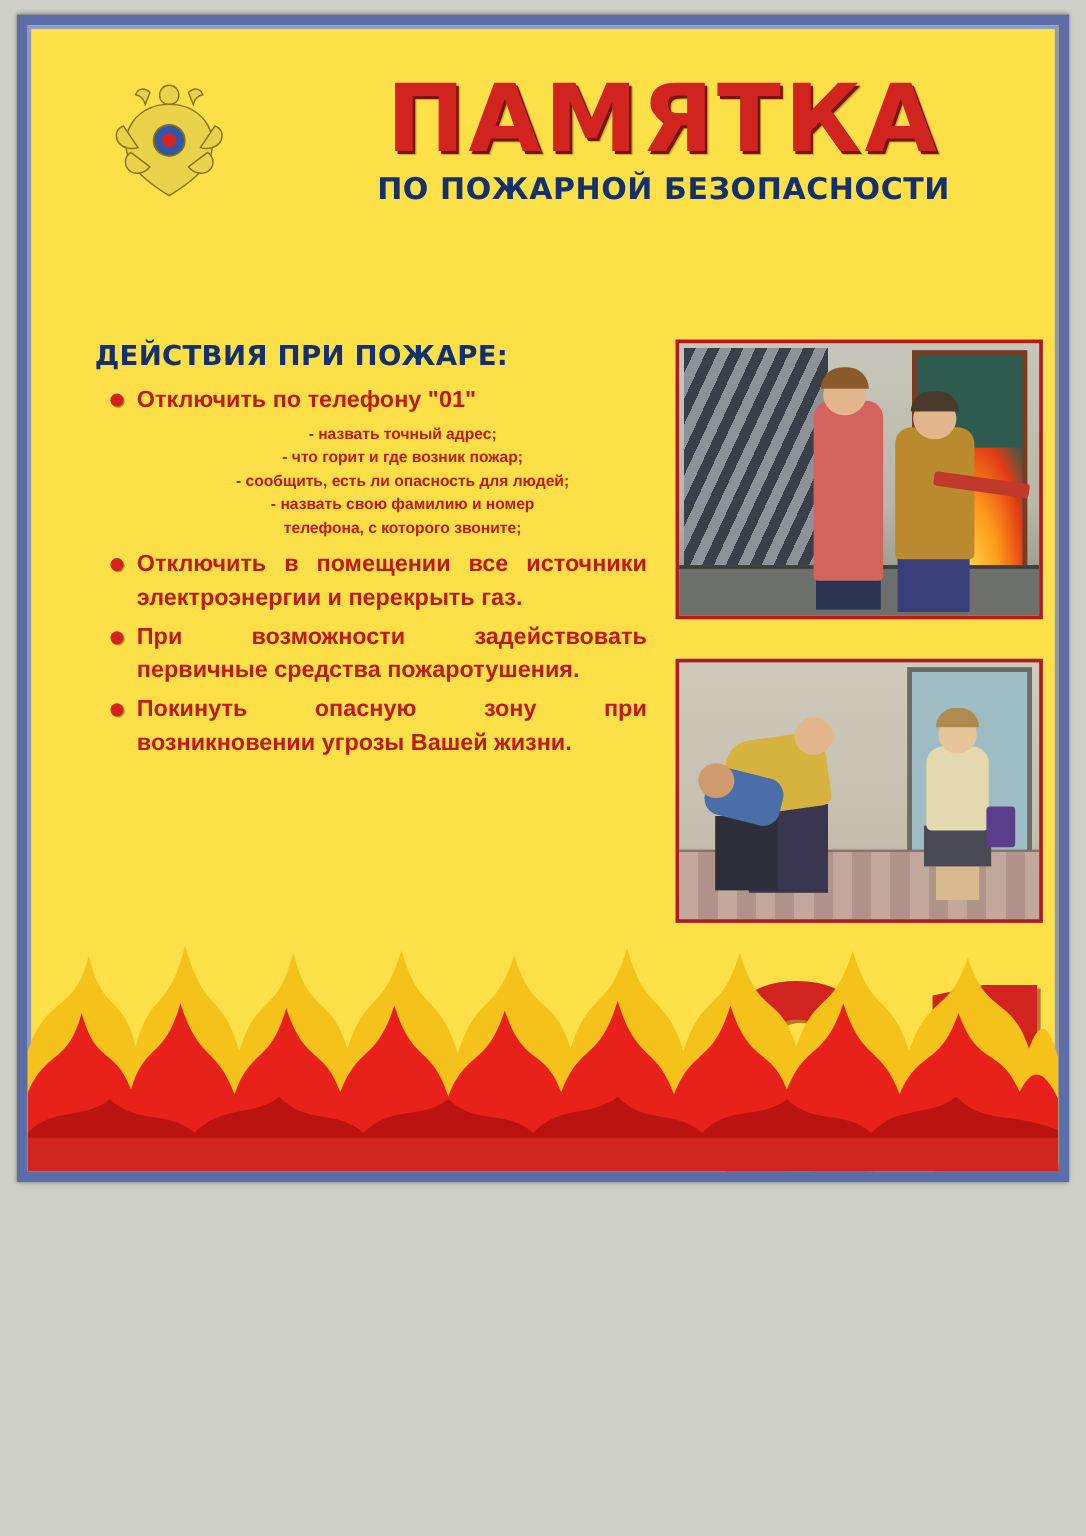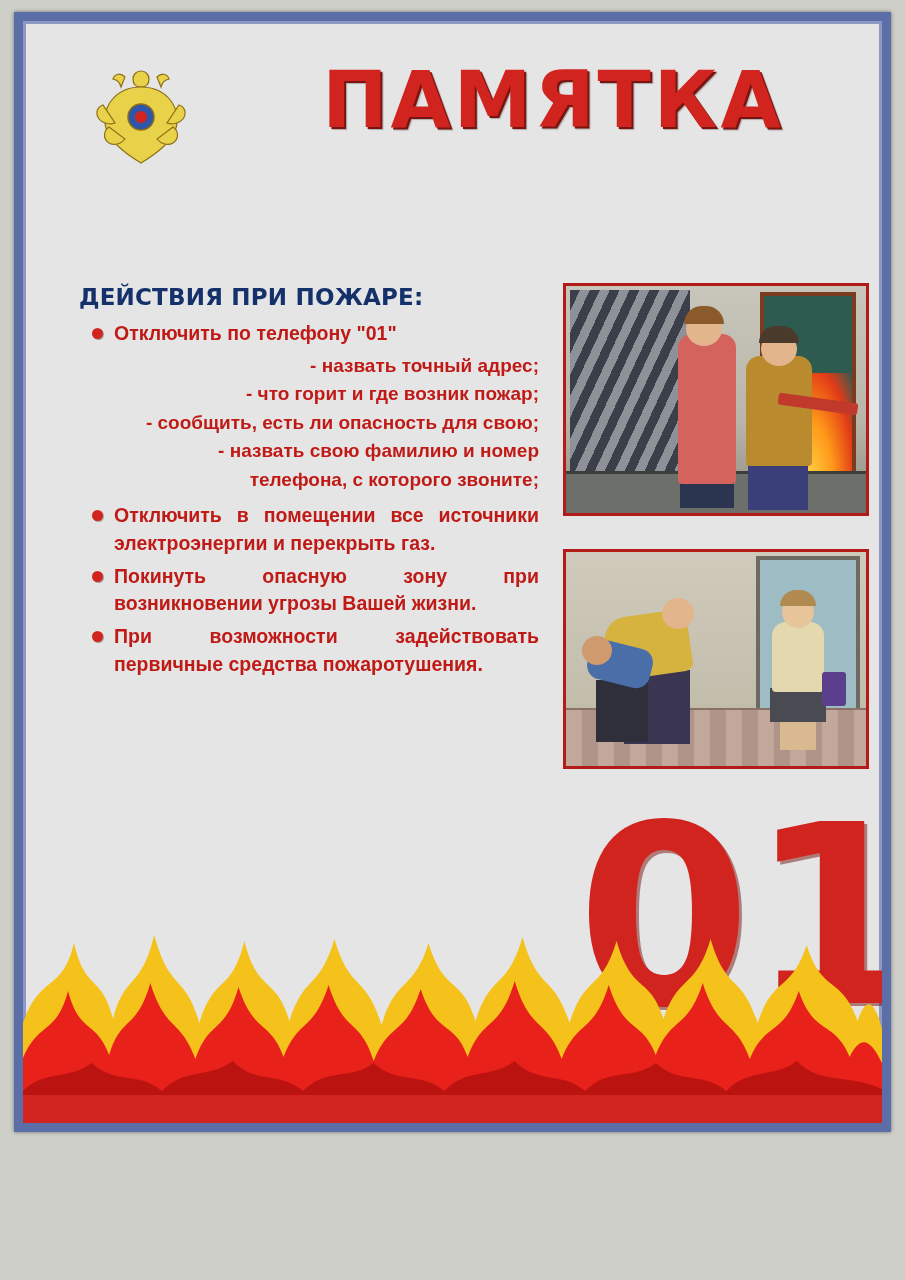--- a/index.html
+++ b/index.html
@@ -5,22 +5,22 @@
   * { box-sizing: border-box; margin: 0; padding: 0; }
   body {
     width: 905px; height: 1280px;
     background: #cfcfc9;
     font-family: "Liberation Sans", sans-serif;
     overflow: hidden;
   }
   .poster {
     position: absolute;
     left: 14px; top: 12px;
-    width: 877px; height: 1120px;
-    background: #e5e5e5;
+    width: 877px; height: 973px;
+    background: #fde047;
     border: 9px solid #5b6ea8;
     box-shadow: 0 0 4px rgba(0,0,0,.45);
     overflow: hidden;
   }
   .inner-frame {
     position: absolute;
     left: 0; top: 0; right: 0; bottom: 0;
     border: 3px solid #8d99c4;
     pointer-events: none;
   }
@@ -93,26 +93,26 @@
     background: #d2241f;
     border-radius: 50%;
     box-shadow: 1px 1px 0 rgba(0,0,0,.3);
   }
   .phone-hl { color: #c01a16; font-weight: bold; }
   ul.sub {
     list-style: none;
     margin: 4px 0 8px 0;
   }
   ul.sub > li {
-    font-size: 19px;
+    font-size: 13px;
     line-height: 1.5;
     color: #c01a16;
     font-weight: bold;
     padding-left: 18px;
-    text-align: right;
+    text-align: center;
   }
   .gap { height: 20px; }
 
   
   .photo {
     position: absolute;
     border: 3px solid #b31b18;
     overflow: hidden;
     background: #9aa7b5;
   }
@@ -194,44 +194,45 @@
           <path d="M14 62 c-6 4 -6 12 0 16 c5 3 12 1 16 -4 z"></path>
           <path d="M78 62 c6 4 6 12 0 16 c-5 3 -12 1 -16 -4 z"></path>
         </g>
         <circle cx="46" cy="52" r="13" fill="#2f56a8" stroke="#8d6f16" stroke-width="1.5"></circle>
         <circle cx="46" cy="52" r="6" fill="#d2241f"></circle>
       </svg>
     </div>
 
     <div class="title-block">
       <div class="title">ПАМЯТКА</div>
+      <div class="subtitle">ПО ПОЖАРНОЙ БЕЗОПАСНОСТИ</div>
     </div>
   </div>
 
   <div class="left-col">
 
 
     <div class="gap"></div>
 
     <div class="section">
       <div class="section-head">ДЕЙСТВИЯ ПРИ ПОЖАРЕ:</div>
       <ul class="bullets">
         <li>
           <span>Отключить по телефону </span><span class="phone-hl">"01"</span>
           <ul class="sub">
             <li>- назвать точный адрес;</li>
             <li>- что горит и где возник пожар;</li>
-            <li>- сообщить, есть ли опасность для свою;</li>
+            <li>- сообщить, есть ли опасность для людей;</li>
             <li>- назвать свою фамилию и номер</li>
             <li>  телефона, с которого звоните;</li>
           </ul>
         </li>
         <li>Отключить в помещении все источники электроэнергии и перекрыть газ.</li>
+        <li>При возможности задействовать первичные средства пожаротушения.</li>
         <li>Покинуть опасную зону при возникновении угрозы Вашей жизни.</li>
-        <li>При возможности задействовать первичные средства пожаротушения.</li>
       </ul>
     </div>
   </div>
 
   <div class="photo" id="photo1">
     <div class="p1-wall"></div>
     <div class="p1-door"></div>
     <div class="p1-fire"></div>
     <div class="p1-stairs"></div>
     <div class="p1-floor"></div>

